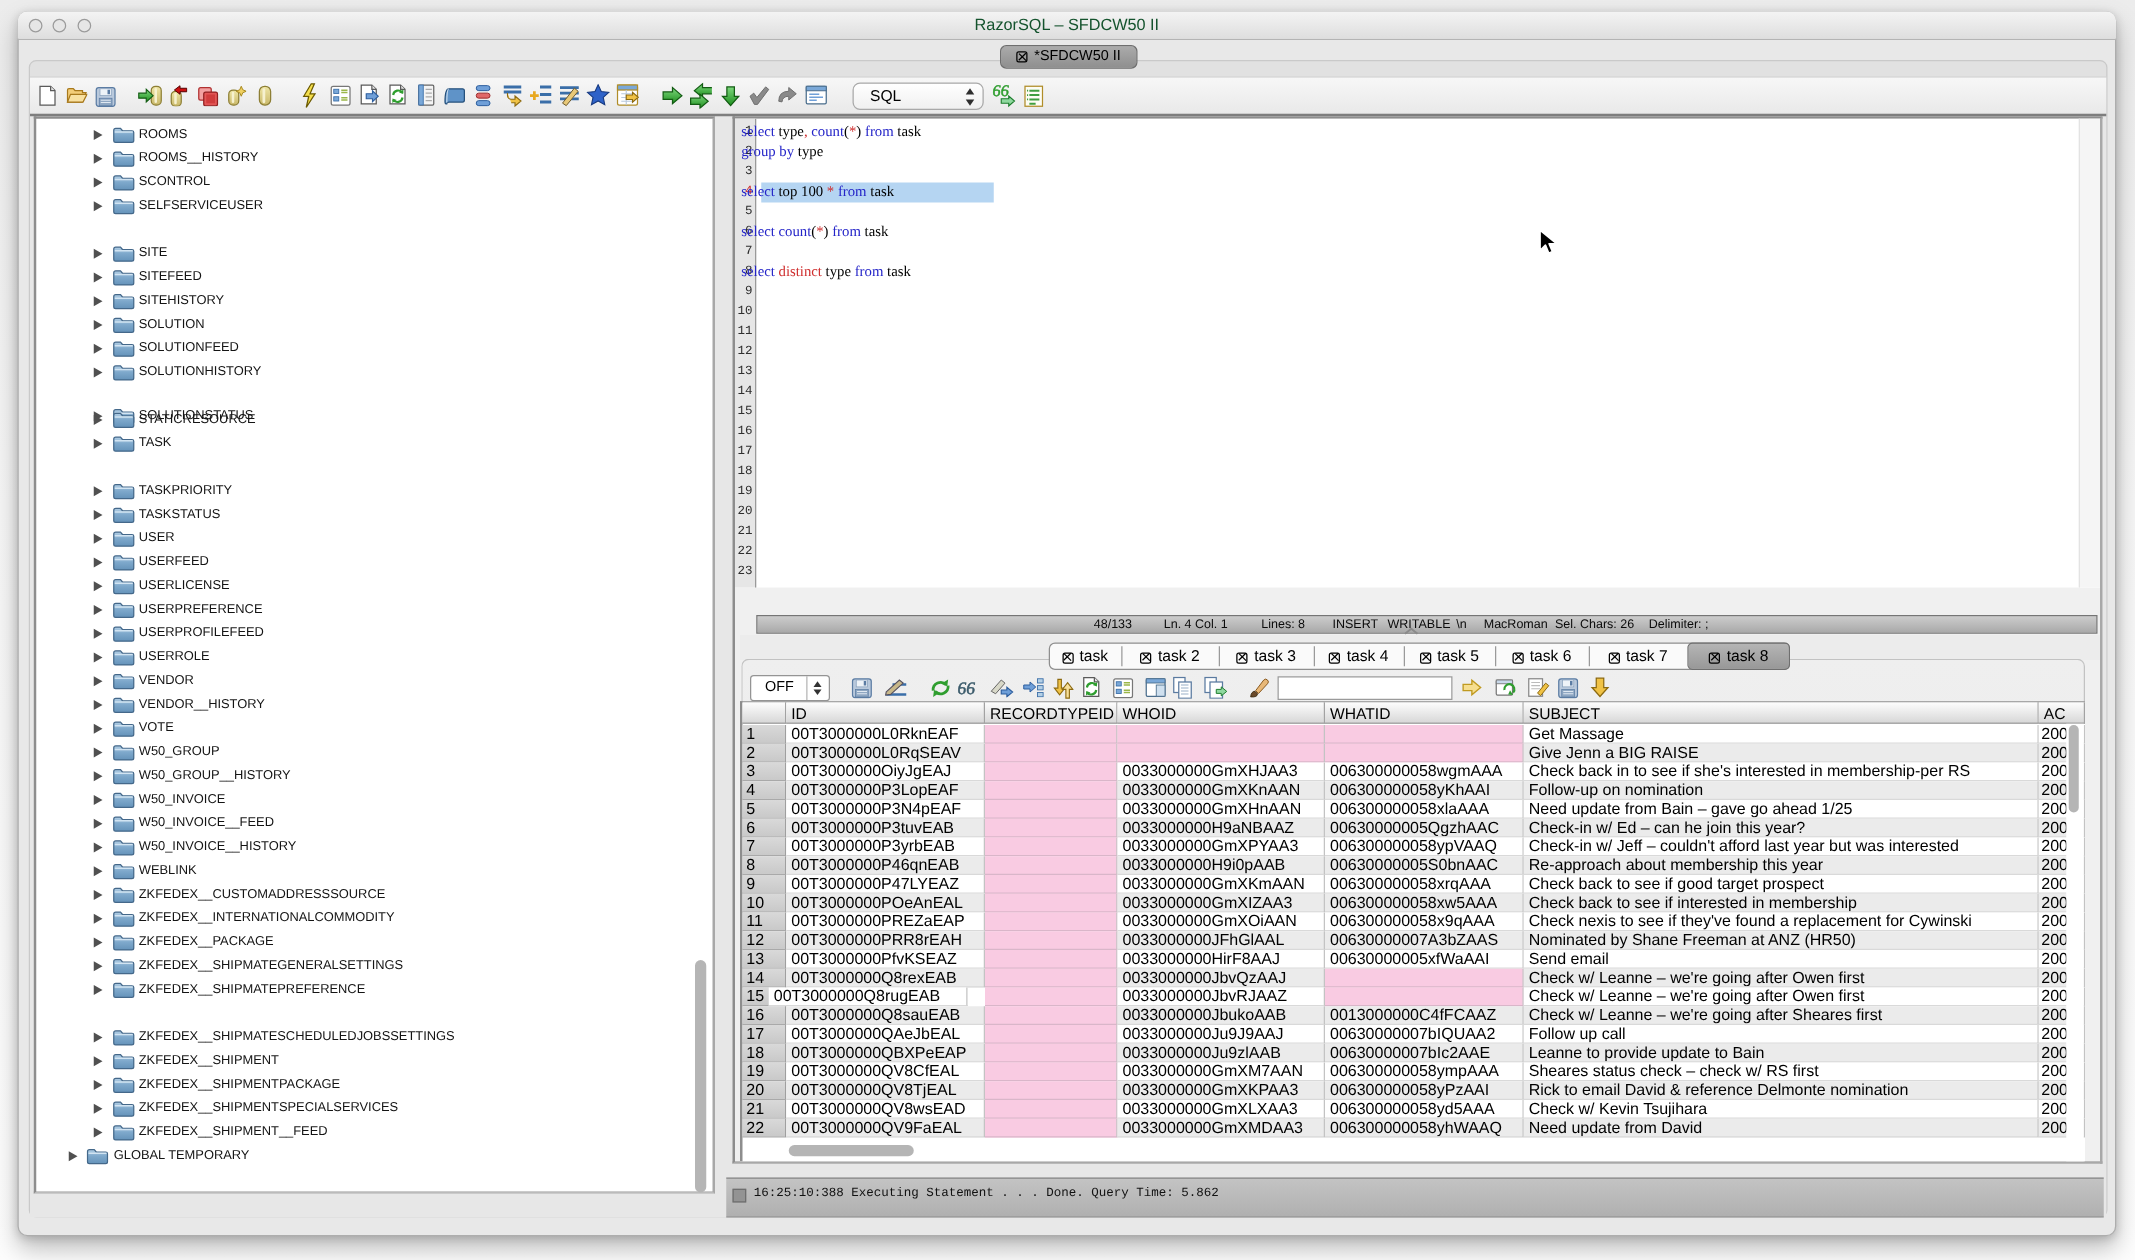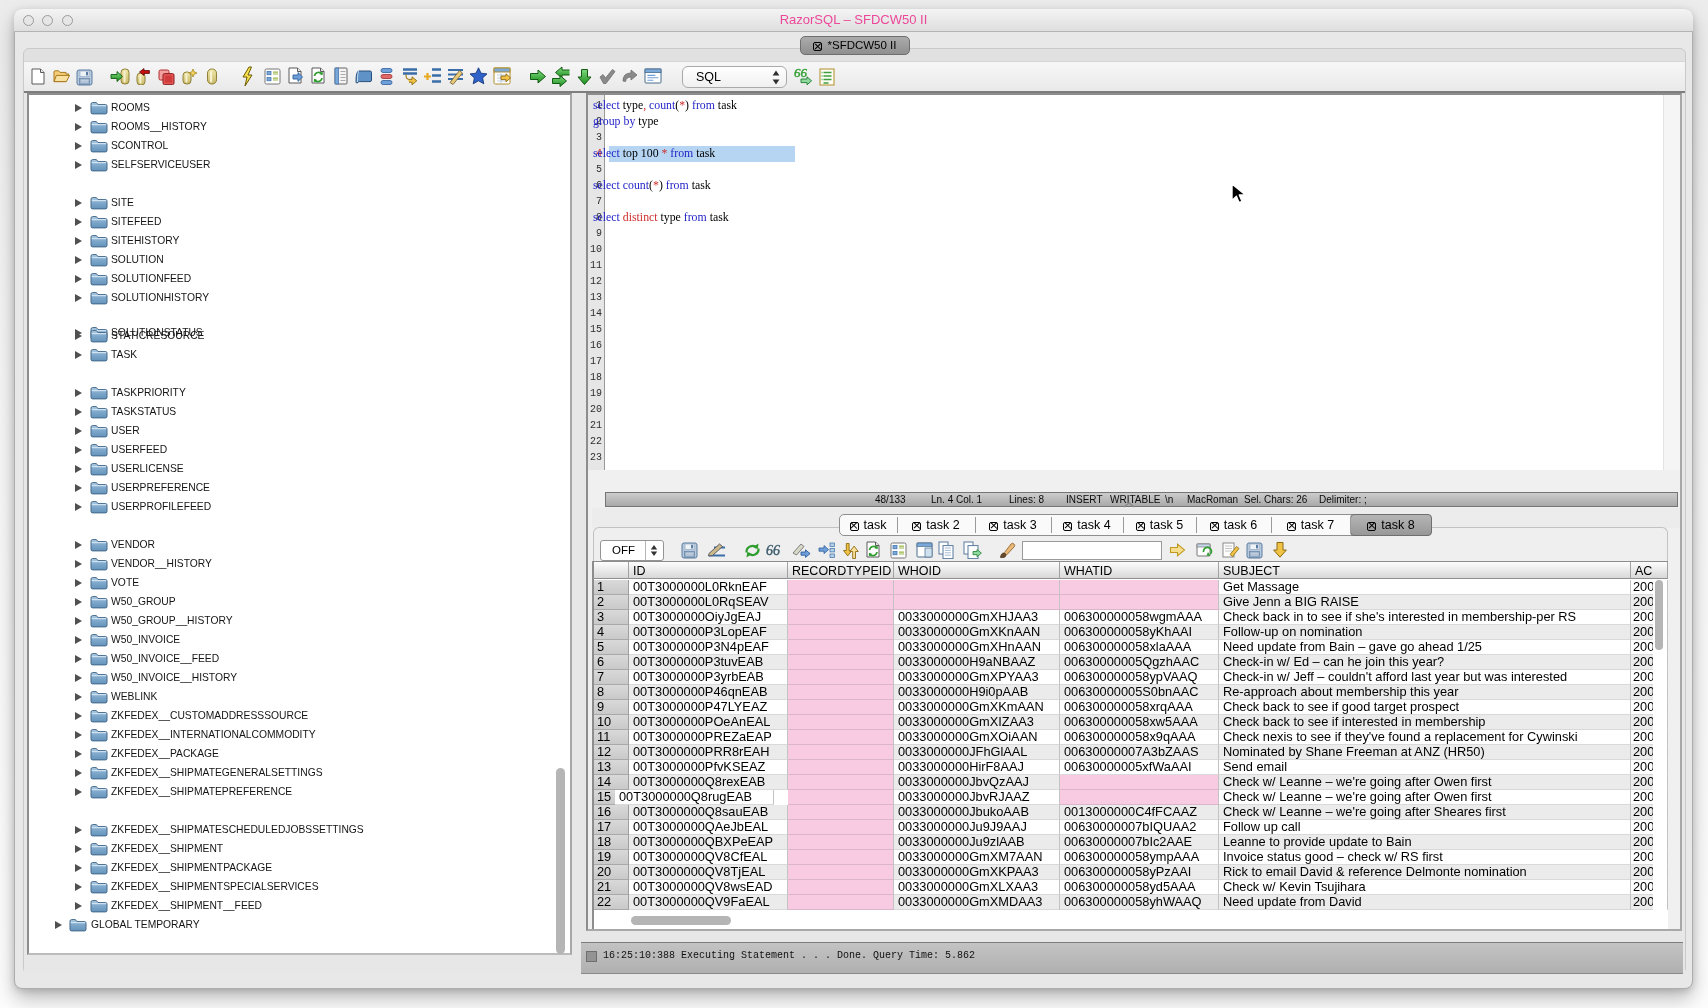--- a/index.html
+++ b/index.html
@@ -1,21 +1,21 @@
 <!DOCTYPE html>
 <html><head><meta charset="utf-8">
 <style>
 * { margin:0; padding:0; box-sizing:border-box; }
 html,body { width:1708px; height:1008px; overflow:hidden; }
 body { background:linear-gradient(180deg,#ececec 0%,#f6f6f6 40%,#fdfdfd 100%); font-family:"Liberation Sans",sans-serif; }
 .abs { position:absolute; }
 .win { left:14px; top:9px; width:1679px; height:980px; background:#e8e8e8; border-radius:8px; border:1px solid #adadad; box-shadow:0 10px 20px rgba(0,0,0,0.25), 0 2px 7px rgba(0,0,0,0.15); }
 .titlebar { left:14px; top:9px; width:1679px; height:23px; border-radius:8px 8px 0 0; background:linear-gradient(180deg,#f4f4f4,#dedede); border-bottom:1px solid #b4b4b4; }
 .tl { width:11px; height:11px; border-radius:50%; border:1px solid #9b9b9b; background:#e6e6e6; top:15px; }
-.title { left:14px; top:12px; width:1679px; text-align:center; font-size:13px; color:#ec4899; }
+.title { left:14px; top:12px; width:1679px; text-align:center; font-size:13px; color:#14532d; }
 .innerpanel { left:23px; top:48px; width:1663px; height:926px; background:#e1e1e1; border:1px solid #c9c9c9; border-radius:6px; }
 .toolstrip { left:24px; top:61px; width:1661px; height:30px; background:linear-gradient(180deg,#f7f7f7,#e9e9e9); border-top:1px solid #d6d6d6; }
 .doctab { left:800px; top:36px; width:110px; height:19px; background:linear-gradient(180deg,#ababab,#8f8f8f); border:1px solid #6e6e6e; border-radius:5px; color:#000; font-size:11.5px; line-height:17px; text-align:center; }
 .content { left:24px; top:91px; width:1661px; height:883px; background:#e7e7e7; border-top:2px solid #7e7e7e; }
 .tree { left:27px; top:93px; width:545px; height:862px; background:#fff; border:2px solid; border-color:#8d8d8d #a8a8a8 #bbb #8d8d8d; overflow:hidden; }
 .trow { position:absolute; height:19px; font-size:10.3px; color:#141414; white-space:pre; }
 .tri { position:absolute; width:0; height:0; border-left:7px solid #505050; border-top:4.5px solid transparent; border-bottom:4.5px solid transparent; top:5px; }
 .fico { position:absolute; top:2px; }
 .tlabel { position:absolute; top:3.2px; }
 .rpanel { left:586px; top:93px; width:1096px; height:838px; border:2px solid; border-color:#8d8d8d #a8a8a8 #a8a8a8 #8d8d8d; background:#f0f0f0; }
@@ -152,20 +152,23 @@
       </svg><span class="tlabel" style="left:82.0px">USERFEED</span></div>
 <div class="trow" style="left:0;top:364.5px;width:539px"><span class="tri" style="left:45.5px"></span><svg class="fico" width="18" height="14" style="left:61.0px">
         <use href="#fold"></use>
       </svg><span class="tlabel" style="left:82.0px">USERLICENSE</span></div>
 <div class="trow" style="left:0;top:383.5px;width:539px"><span class="tri" style="left:45.5px"></span><svg class="fico" width="18" height="14" style="left:61.0px">
         <use href="#fold"></use>
       </svg><span class="tlabel" style="left:82.0px">USERPREFERENCE</span></div>
 <div class="trow" style="left:0;top:402.5px;width:539px"><span class="tri" style="left:45.5px"></span><svg class="fico" width="18" height="14" style="left:61.0px">
         <use href="#fold"></use>
       </svg><span class="tlabel" style="left:82.0px">USERPROFILEFEED</span></div>
+<div class="trow" style="left:0;top:421.5px;width:539px"><span class="tri" style="left:45.5px"></span><svg class="fico" width="18" height="14" style="left:61.0px">
+        <use href="#fold"></use>
+      </svg><span class="tlabel" style="left:82.0px">USERROLE</span></div>
 <div class="trow" style="left:0;top:440.5px;width:539px"><span class="tri" style="left:45.5px"></span><svg class="fico" width="18" height="14" style="left:61.0px">
         <use href="#fold"></use>
       </svg><span class="tlabel" style="left:82.0px">VENDOR</span></div>
 <div class="trow" style="left:0;top:459.5px;width:539px"><span class="tri" style="left:45.5px"></span><svg class="fico" width="18" height="14" style="left:61.0px">
         <use href="#fold"></use>
       </svg><span class="tlabel" style="left:82.0px">VENDOR__HISTORY</span></div>
 <div class="trow" style="left:0;top:478.5px;width:539px"><span class="tri" style="left:45.5px"></span><svg class="fico" width="18" height="14" style="left:61.0px">
         <use href="#fold"></use>
       </svg><span class="tlabel" style="left:82.0px">VOTE</span></div>
 <div class="trow" style="left:0;top:497.5px;width:539px"><span class="tri" style="left:45.5px"></span><svg class="fico" width="18" height="14" style="left:61.0px">
@@ -430,21 +433,21 @@
 <div class="td pink" style="left:788px;top:834.5px;width:106px"></div>
 <div class="td even" style="left:894px;top:834.5px;width:166px">0033000000Ju9zlAAB</div>
 <div class="td even" style="left:1060px;top:834.5px;width:159px">00630000007bIc2AAE</div>
 <div class="td even" style="left:1219px;top:834.5px;width:412px">Leanne to provide update to Bain</div>
 <div class="td even" style="left:1631px;top:834.5px;width:37px"><span style="margin-left:-2px">2008</span></div>
 <div class="tdn" style="left:594px;top:849.5px;width:35px">19</div>
 <div class="td odd" style="left:629px;top:849.5px;width:159px">00T3000000QV8CfEAL</div>
 <div class="td pink" style="left:788px;top:849.5px;width:106px"></div>
 <div class="td odd" style="left:894px;top:849.5px;width:166px">0033000000GmXM7AAN</div>
 <div class="td odd" style="left:1060px;top:849.5px;width:159px">006300000058ympAAA</div>
-<div class="td odd" style="left:1219px;top:849.5px;width:412px">Invoice status good – check w/ RS first</div>
+<div class="td odd" style="left:1219px;top:849.5px;width:412px">Sheares status check – check w/ RS first</div>
 <div class="td odd" style="left:1631px;top:849.5px;width:37px"><span style="margin-left:-2px">2008</span></div>
 <div class="tdn" style="left:594px;top:864.5px;width:35px">20</div>
 <div class="td even" style="left:629px;top:864.5px;width:159px">00T3000000QV8TjEAL</div>
 <div class="td pink" style="left:788px;top:864.5px;width:106px"></div>
 <div class="td even" style="left:894px;top:864.5px;width:166px">0033000000GmXKPAA3</div>
 <div class="td even" style="left:1060px;top:864.5px;width:159px">006300000058yPzAAI</div>
 <div class="td even" style="left:1219px;top:864.5px;width:412px">Rick to email David &amp; reference Delmonte nomination</div>
 <div class="td even" style="left:1631px;top:864.5px;width:37px"><span style="margin-left:-2px">2008</span></div>
 <div class="tdn" style="left:594px;top:879.5px;width:35px">21</div>
 <div class="td odd" style="left:629px;top:879.5px;width:159px">00T3000000QV8wsEAD</div>

